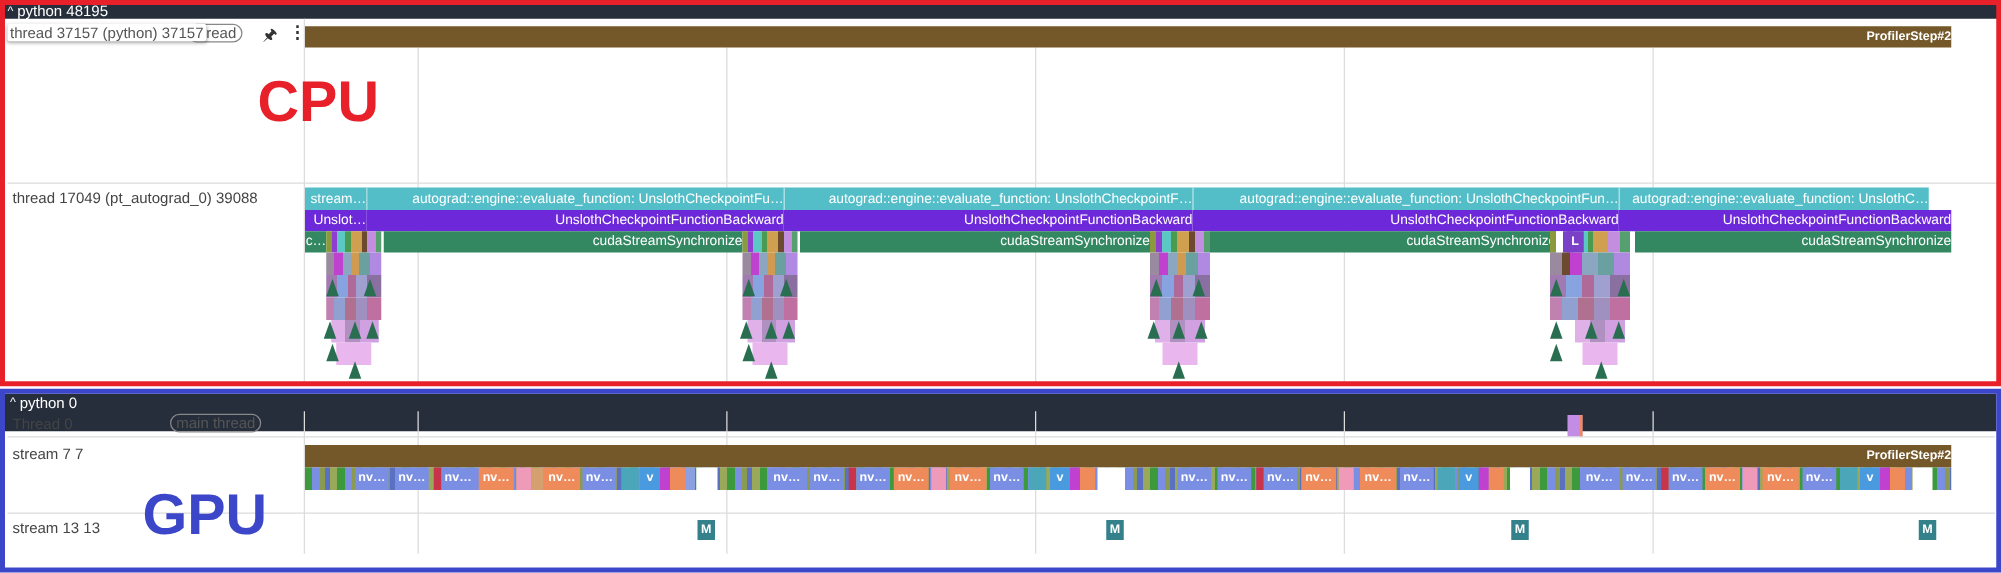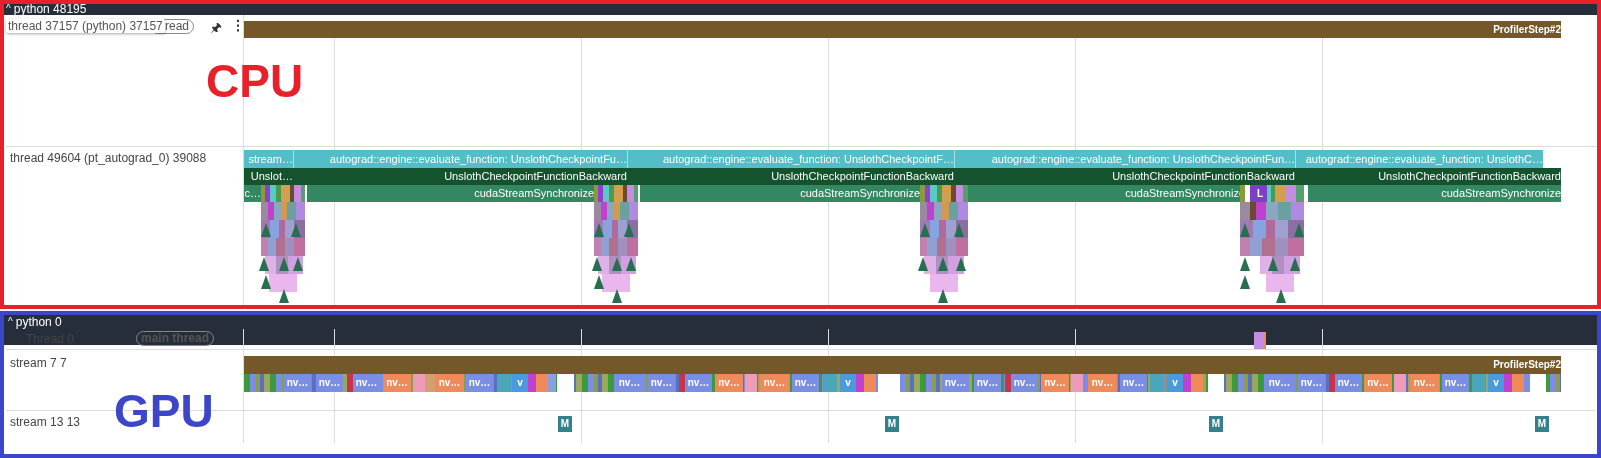--- a/index.html
+++ b/index.html
@@ -7,21 +7,21 @@
   .abs{position:absolute;}
   .proc-header{position:absolute;left:0;height:12px;background:#262e3b;color:#fff;font-size:12px;line-height:12px;padding-left:4px;box-sizing:border-box;}
   .proc-header .chev{display:inline-block;font-size:10px;margin-right:3px;transform:translateY(-1px);}
   .lbl{position:absolute;font-size:12px;color:#444;white-space:nowrap;}
   .pill{position:absolute;font-size:12px;color:#555;border:1px solid #888;border-radius:8px;padding:0 4px;line-height:13px;}
   .grid-v{position:absolute;width:1px;background:#dcdcdc;}
   .grid-h{position:absolute;height:1px;background:#dcdcdc;}
   .slice{position:absolute;color:#fff;font-size:11px;text-align:right;overflow:hidden;white-space:nowrap;line-height:18px;box-sizing:border-box;}
   .bar-prof{background:#74582a;}
   .bar-eval{background:#54bec8;}
-  .bar-unsloth{background:#14532d;}
+  .bar-unsloth{background:#6d28d9;}
   .bar-cuda{background:#338862;}
   .border-cpu{position:absolute;left:0;top:0;width:1601px;height:309px;border:4px solid #e8202a;box-sizing:border-box;pointer-events:none;}
   .border-gpu{position:absolute;left:0;top:311px;width:1601px;height:147px;border:4px solid #3c46c8;box-sizing:border-box;pointer-events:none;}
   .big-cpu{position:absolute;left:206px;top:54px;font-size:46px;font-weight:bold;color:#e8202a;}
   .big-gpu{position:absolute;left:114px;top:384px;font-size:46px;font-weight:bold;color:#3c46c8;}
   .mk{position:absolute;width:14px;height:16px;background:#34818c;color:#fff;font-size:10px;font-weight:bold;text-align:center;line-height:16px;}
   .kern{position:absolute;top:374px;height:18px;color:#fff;font-size:10px;font-weight:bold;text-align:center;line-height:18px;overflow:hidden;}
   .stack{position:absolute;top:185px;width:44px;height:118px;}
   .arrow{position:absolute;width:0;height:0;border-left:5px solid transparent;border-right:5px solid transparent;border-bottom:14px solid #2a6e52;}
   .tooltip{position:absolute;left:6px;top:19px;background:#fff;font-size:12px;color:#555;padding:0 2px;box-shadow:0 1px 3px rgba(0,0,0,.35);border-radius:2px;line-height:14px;}
@@ -44,21 +44,21 @@
 <div class="lbl" style="left:10px;top:19px;">thread 37157 (python) 37157</div>
 <div class="pill" style="left:150px;top:19px;">thread</div>
 <div class="tooltip">thread 37157 (python) 37157</div>
 <div class="abs" style="left:210px;top:18px;font-size:13px;color:#333;">🖈</div>
 <div class="abs" style="left:231px;top:17px;font-size:14px;font-weight:bold;color:#333;">⋮</div>
 
 <div class="slice bar-prof" style="left:244px;top:21px;width:1317px;height:17px;line-height:17px;font-size:10px;font-weight:bold;">ProfilerStep#2</div>
 
 <div class="big-cpu">CPU</div>
 
-<div class="lbl" style="left:10px;top:151px;">thread 49604 (pt_autograd_0) 39088</div>
+<div class="lbl" style="left:10px;top:151px;">thread 17049 (pt_autograd_0) 39088</div>
 
 <div class="slice bar-eval" style="left:244px;top:150px;width:49px;height:18px;">stream…</div>
 <div class="slice bar-eval" style="left:293px;top:150px;width:334px;height:18px;border-left:1px solid #a8dde2;">autograd::engine::evaluate_function: UnslothCheckpointFu…</div>
 <div class="slice bar-eval" style="left:627px;top:150px;width:327px;height:18px;border-left:1px solid #a8dde2;">autograd::engine::evaluate_function: UnslothCheckpointF…</div>
 <div class="slice bar-eval" style="left:954px;top:150px;width:341px;height:18px;border-left:1px solid #a8dde2;">autograd::engine::evaluate_function: UnslothCheckpointFun…</div>
 <div class="slice bar-eval" style="left:1295px;top:150px;width:248px;height:18px;border-left:1px solid #a8dde2;">autograd::engine::evaluate_function: UnslothC…</div>
 
 <div class="slice bar-unsloth" style="left:244px;top:168px;width:49px;height:17px;line-height:17px;">Unslot…</div>
 <div class="slice bar-unsloth" style="left:293px;top:168px;width:334px;height:17px;line-height:17px;">UnslothCheckpointFunctionBackward</div>
 <div class="slice bar-unsloth" style="left:627px;top:168px;width:327px;height:17px;line-height:17px;">UnslothCheckpointFunctionBackward</div>
@@ -140,22 +140,22 @@
 
 <div class="grid-v" style="left:243px;top:329px;height:114px;"></div>
 <div class="grid-v" style="left:334px;top:329px;height:114px;"></div>
 <div class="grid-v" style="left:581px;top:329px;height:114px;"></div>
 <div class="grid-v" style="left:828px;top:329px;height:114px;"></div>
 <div class="grid-v" style="left:1075px;top:329px;height:114px;"></div>
 <div class="grid-v" style="left:1322px;top:329px;height:114px;"></div>
 <div class="grid-h" style="left:6px;top:349px;width:1590px;"></div>
 <div class="grid-h" style="left:6px;top:410px;width:1590px;"></div>
 
-<div class="lbl" style="left:10px;top:332px;margin-left:16px;">Thread 0</div>
-<div class="pill" style="left:136px;top:331px;font-weight:bold;">main thread</div>
+<div class="lbl" style="left:10px;top:332px;">Thread 0</div>
+<div class="pill" style="left:136px;top:331px;">main thread</div>
 <div class="abs" style="left:1254px;top:332px;width:10px;height:17px;background:#c38de6;border-right:2px solid #ef8a5a;"></div>
 
 <div class="lbl" style="left:10px;top:356px;">stream 7 7</div>
 <div class="slice bar-prof" style="left:244px;top:356px;width:1317px;height:18px;font-size:10px;font-weight:bold;">ProfilerStep#2</div>
 
 <div class="abs" style="left:244px;top:374px;width:1317px;height:18px;background:repeating-linear-gradient(90deg,#3c9a3c 0 6px,#7a8fe4 6px 12px,#8a9a50 12px 16px,#5a70c0 16px 20px,#9aa85a 20px 26px);"></div>
 
 <div class="kern" style="left:284px;width:27px;background:#7a8fe4;">nv…</div>
 <div class="kern" style="left:316px;width:27px;background:#7a8fe4;">nv…</div>
 <div class="kern" style="left:347px;width:6px;background:#c8344a;"></div>

